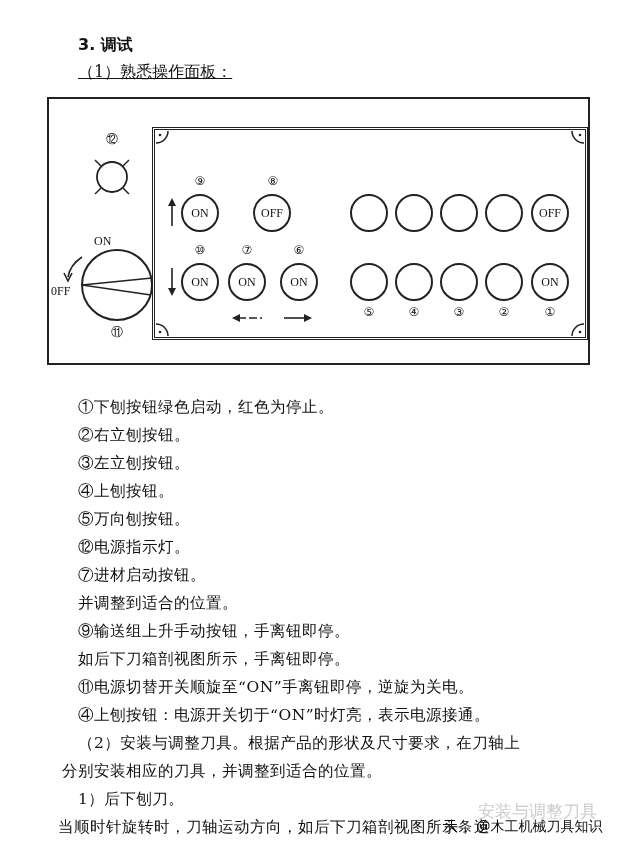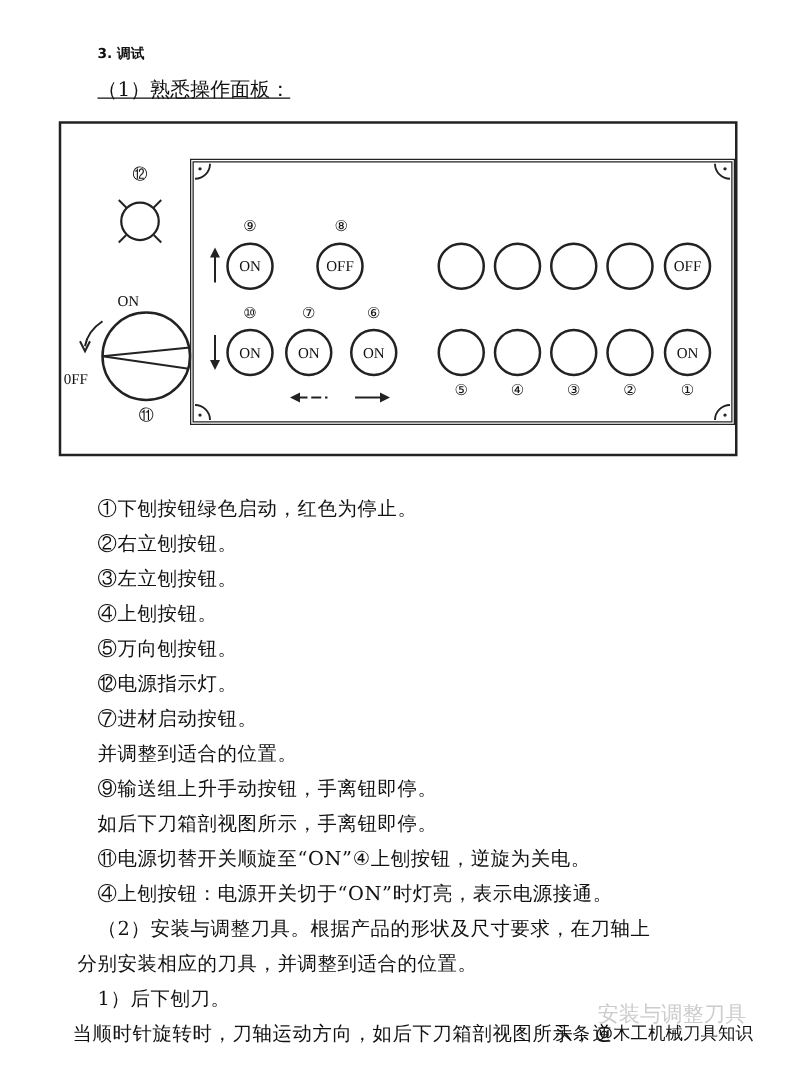--- a/index.html
+++ b/index.html
@@ -1,19 +1,19 @@
 <!DOCTYPE html>
 <html><head>
 <meta charset="utf-8">
 <style>
   html, body { margin: 0; padding: 0; background: #ffffff; }
   body { width: 640px; height: 852px; position: relative; overflow: hidden;
          font-family: "DejaVu Serif", "Liberation Serif", serif; color: #111; }
   .abs { position: absolute; }
-  .heading { font-family: "DejaVu Sans", "Liberation Sans", sans-serif; font-weight: bold; font-size: 11px; left: 78px; top: 35px; }
+  .heading { font-family: "DejaVu Sans", "Liberation Sans", sans-serif; font-weight: bold; font-size: 16px; left: 78px; top: 35px; }
   .sub { font-size: 16px; left: 78px; top: 62px; text-decoration: underline; }
   .outer { left: 47px; top: 97px; width: 543px; height: 268px; border: 2px solid #222; box-sizing: border-box; }
   .inner { left: 152px; top: 127px; width: 436px; height: 213px; border: 3px double #222; box-sizing: border-box; }
   .btn { position: absolute; width: 38px; height: 38px; border: 2px solid #222; border-radius: 50%; box-sizing: border-box;
          display: flex; align-items: center; justify-content: center; font-size: 12px; font-family: "Liberation Serif", serif; background: #fff; }
   .num { position: absolute; font-size: 12px; width: 20px; text-align: center; font-family: "DejaVu Sans", sans-serif; }
   .lbl { position: absolute; font-size: 11px; font-family: "Liberation Serif", serif; }
   .text-line { position: absolute; left: 78px; font-size: 15.5px; white-space: nowrap; letter-spacing: 0.5px; }
   .watermark { position: absolute; left: 444px; top: 818px; font-size: 14px; color: #111;
                font-family: "DejaVu Sans", sans-serif; white-space: nowrap; }
@@ -49,21 +49,21 @@
   <circle cx="22" cy="22" r="15" fill="none" stroke="#222" stroke-width="1.8"></circle>
   <g stroke="#222" stroke-width="1.5">
     <line x1="5" y1="5" x2="11" y2="11"></line>
       <line x1="39" y1="5" x2="33" y2="11"></line>
     <line x1="5" y1="39" x2="11" y2="33"></line>
       <line x1="39" y1="39" x2="33" y2="33"></line>
   </g>
 </svg>
 
 <div class="lbl" style="left:94px;top:234px;font-size:12px">ON</div>
-<div class="lbl" style="left:51px;top:296px;font-size:12px">0FF</div>
+<div class="lbl" style="left:51px;top:284px;font-size:12px">0FF</div>
 <svg class="abs" style="left:60px;top:245px" width="95" height="80">
   <path d="M22 12 Q10 20 8 32" fill="none" stroke="#222" stroke-width="1.6"></path>
   <path d="M4 28 L8 36 L12 28" fill="none" stroke="#222" stroke-width="1.6"></path>
   <circle cx="57" cy="40" r="35" fill="none" stroke="#222" stroke-width="2"></circle>
   <line x1="22" y1="40" x2="92" y2="33" stroke="#222" stroke-width="1.6"></line>
   <line x1="22" y1="40" x2="91" y2="50" stroke="#222" stroke-width="1.6"></line>
 </svg>
 <div class="num" style="left:107px;top:324px">⑪</div>
 
 <svg class="abs" style="left:166px;top:196px" width="12" height="106">
@@ -113,21 +113,21 @@
 <div class="text-line" style="top:397px">①下刨按钮绿色启动，红色为停止。</div>
 <div class="text-line" style="top:425px">②右立刨按钮。</div>
 <div class="text-line" style="top:453px">③左立刨按钮。</div>
 <div class="text-line" style="top:481px">④上刨按钮。</div>
 <div class="text-line" style="top:509px">⑤万向刨按钮。</div>
 <div class="text-line" style="top:537px">⑫电源指示灯。</div>
 <div class="text-line" style="top:565px">⑦进材启动按钮。</div>
 <div class="text-line" style="top:593px">并调整到适合的位置。</div>
 <div class="text-line" style="top:621px">⑨输送组上升手动按钮，手离钮即停。</div>
 <div class="text-line" style="top:649px">如后下刀箱剖视图所示，手离钮即停。</div>
-<div class="text-line" style="top:677px">⑪电源切替开关顺旋至“ON”④上刨按钮，逆旋为关电。</div>
+<div class="text-line" style="top:677px">⑪电源切替开关顺旋至“ON”手离钮即停，逆旋为关电。</div>
 <div class="text-line" style="top:705px">④上刨按钮：电源开关切于“ON”时灯亮，表示电源接通。</div>
 
 <div class="text-line" style="top:733px">（2）安装与调整刀具。根据产品的形状及尺寸要求，在刀轴上</div>
 <div class="text-line" style="top:761px;left:62px">分别安装相应的刀具，并调整到适合的位置。</div>
 <div class="text-line" style="top:789px">1）后下刨刀。</div>
 <div class="text-line" style="top:817px;left:58px">当顺时针旋转时，刀轴运动方向，如后下刀箱剖视图所示，逆</div>
 
 <div class="watermark-faint">安装与调整刀具</div>
 <div class="watermark">头条 @木工机械刀具知识</div>
 

